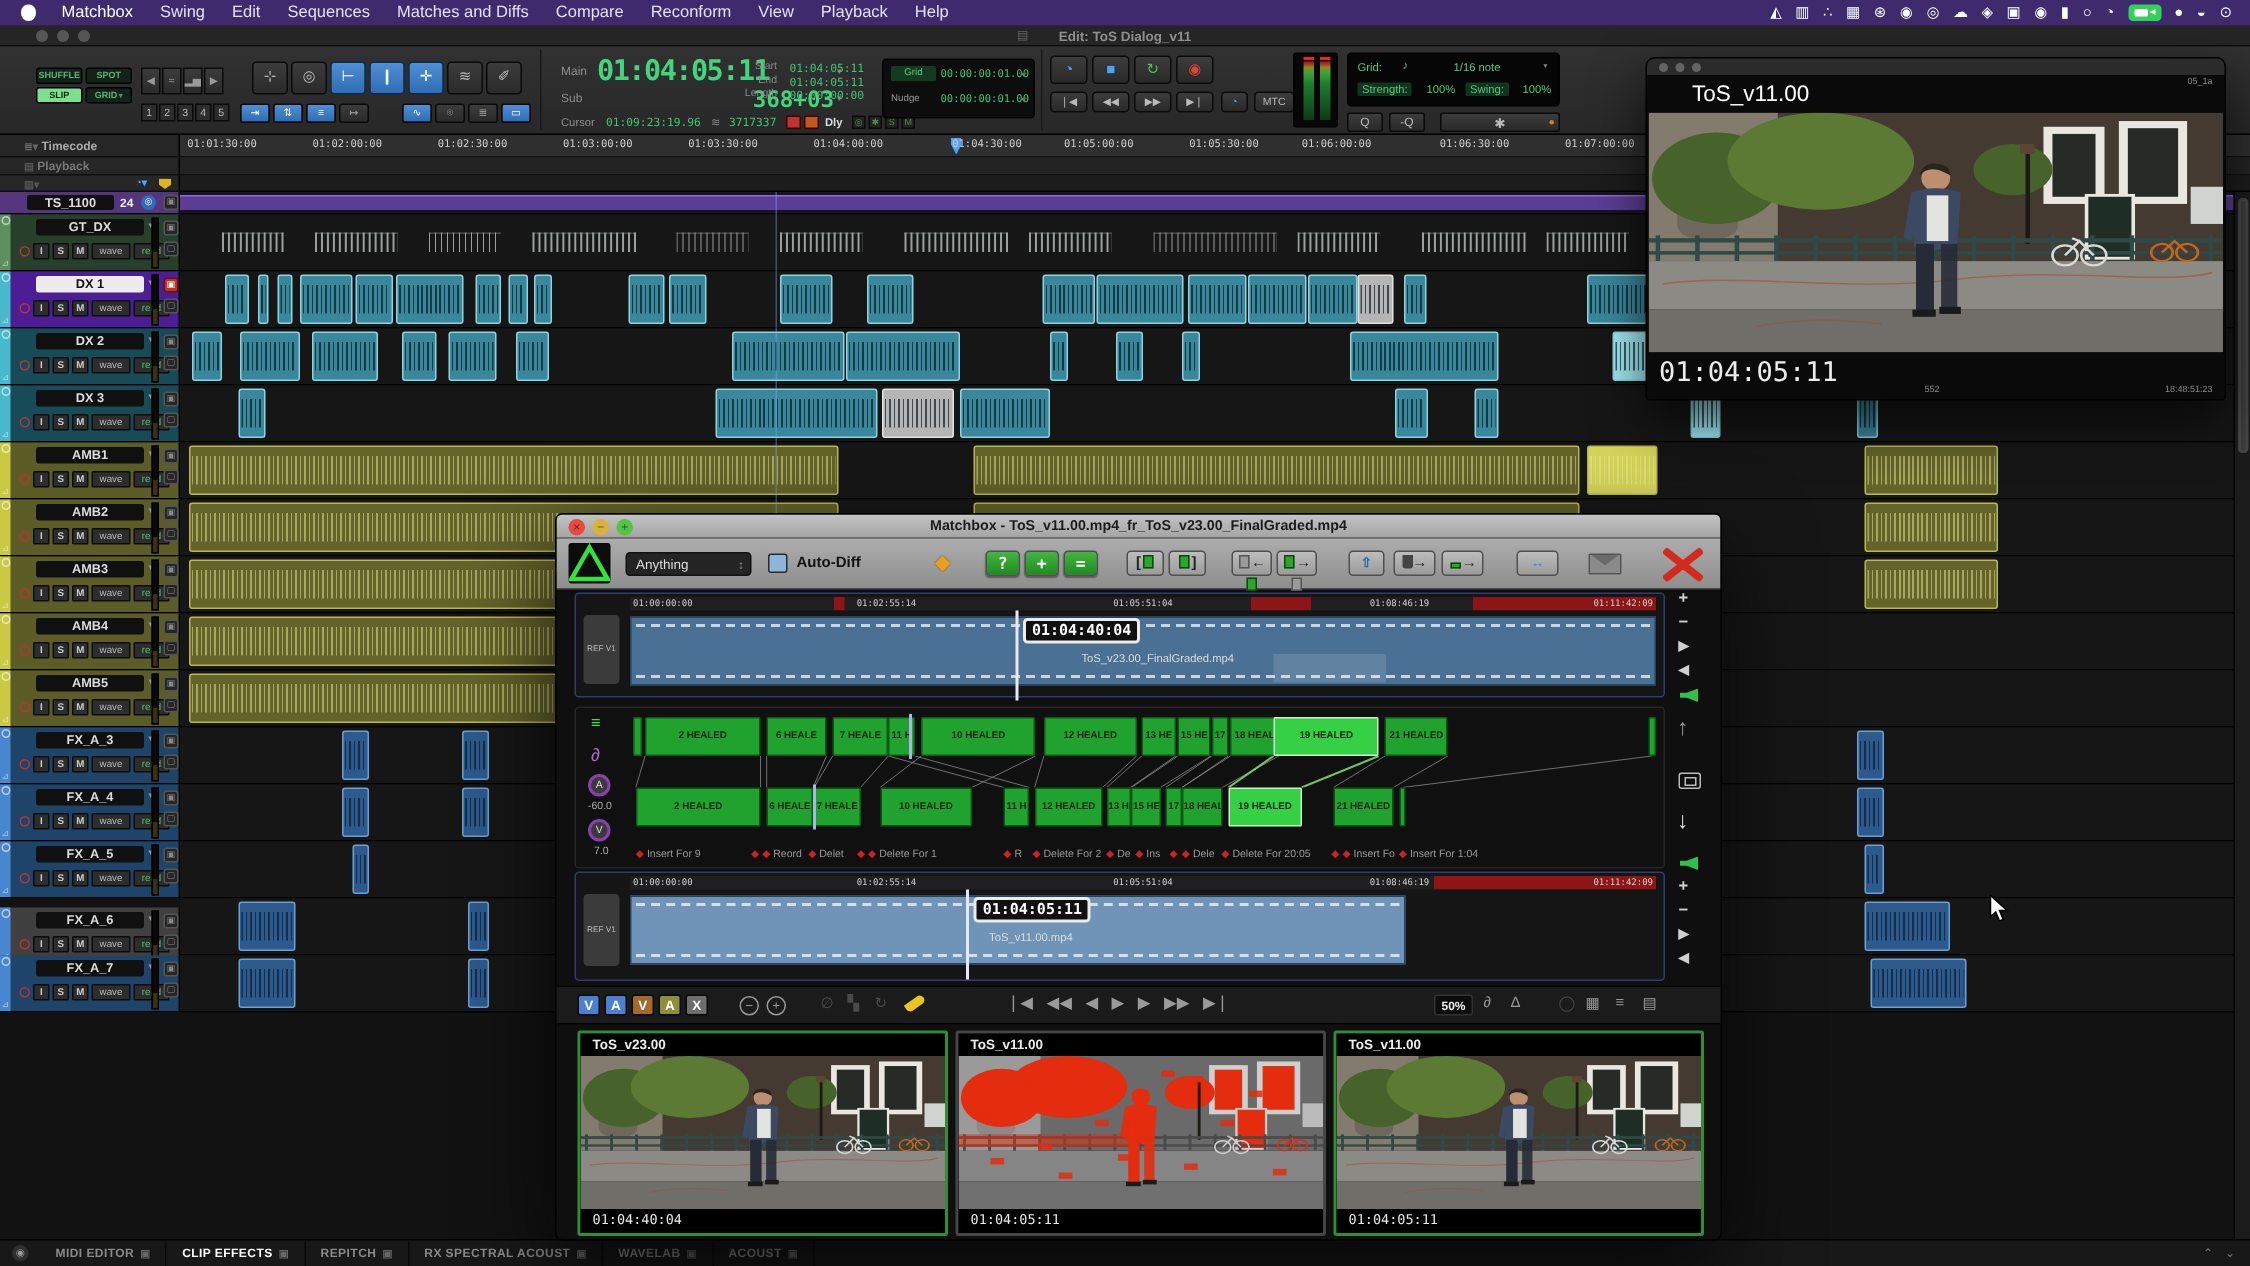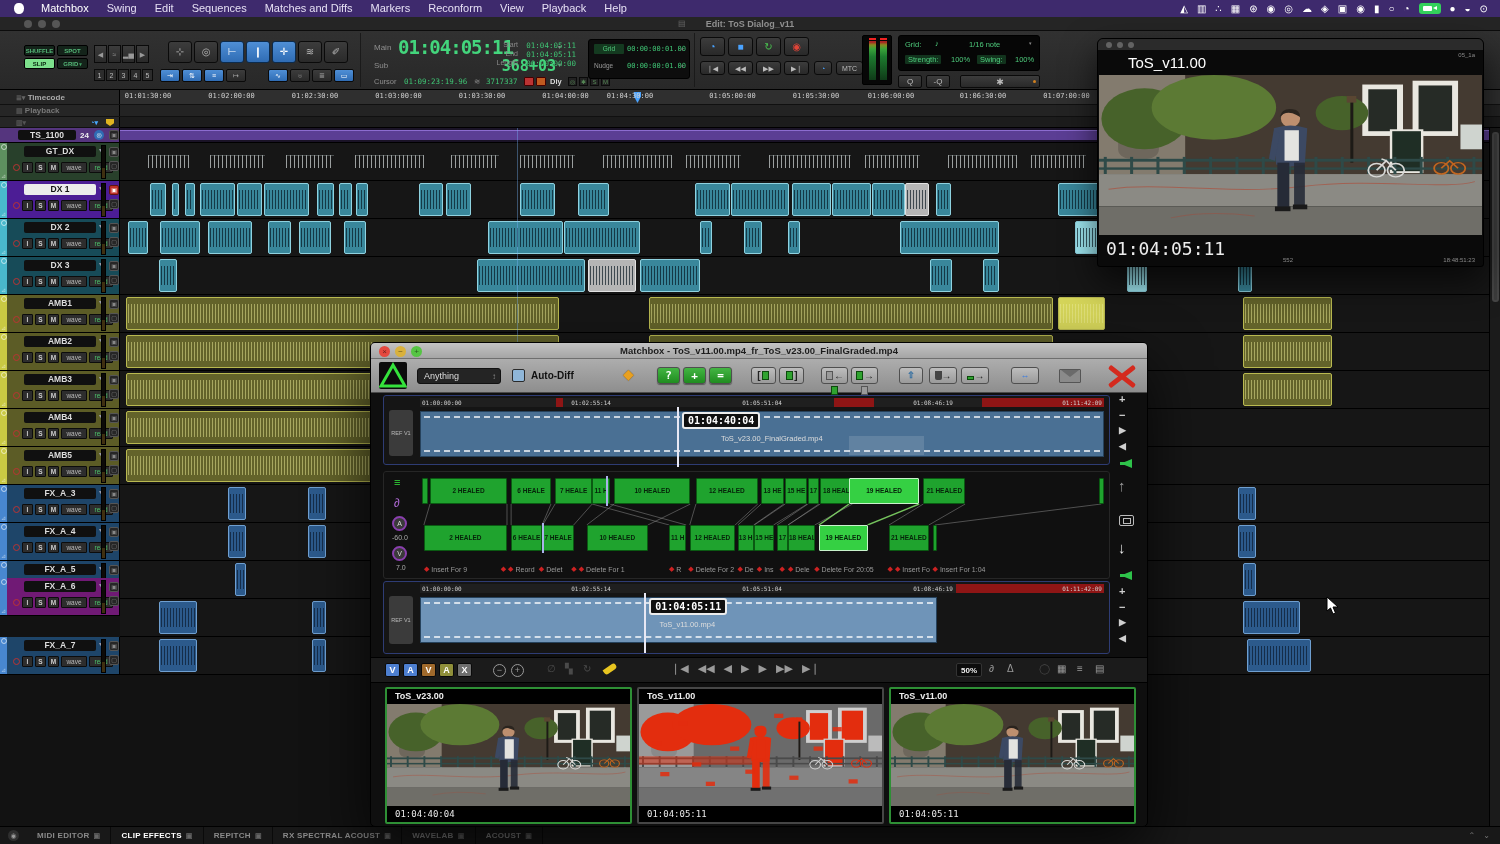--- a/index.html
+++ b/index.html
@@ -221,21 +221,21 @@
 <div id="screen">
 
   <div id="menubar">
     <span class="apple"></span>
     <div id="menu-items">
         <div class="mbi mbb">Matchbox</div>
         <div class="mbi">Swing</div>
         <div class="mbi">Edit</div>
         <div class="mbi">Sequences</div>
         <div class="mbi">Matches and Diffs</div>
-        <div class="mbi">Markers</div>
+        <div class="mbi">Compare</div>
         <div class="mbi">Reconform</div>
         <div class="mbi">View</div>
         <div class="mbi">Playback</div>
         <div class="mbi">Help</div>
       </div>
     <div id="status-icons">
         <div class="sicon">◭</div>
         <div class="sicon">▥</div>
         <div class="sicon">∴</div>
         <div class="sicon">▦</div>
@@ -382,21 +382,21 @@
       <div class="rh-row" style="top:27px;height:11px;line-height:11px"><span style="margin-left:16px;color:#555;font-size:7px">▥▾</span><span style="position:absolute;right:22px;color:#49a8ff;font-size:7px">◔▾</span><span style="position:absolute;right:6px;top:2px;width:8px;height:7px;background:#e0b420;clip-path:polygon(0 0,100% 0,100% 60%,50% 100%,0 60%)"></span></div>
     </div>
     <div id="ruler-lane">
         <div id="rcursor"></div>
         <div class="tick" style="left: 4px;">01:01:30:00</div>
         <div class="tick" style="left: 87.5px;">01:02:00:00</div>
         <div class="tick" style="left: 171px;">01:02:30:00</div>
         <div class="tick" style="left: 254.5px;">01:03:00:00</div>
         <div class="tick" style="left: 338px;">01:03:30:00</div>
         <div class="tick" style="left: 421.5px;">01:04:00:00</div>
-        <div class="tick" style="left: 486px;">01:04:30:00</div>
+        <div class="tick" style="left: 514px;">01:04:30:00</div>
         <div class="tick" style="left: 588.5px;">01:05:00:00</div>
         <div class="tick" style="left: 672px;">01:05:30:00</div>
         <div class="tick" style="left: 747px;">01:06:00:00</div>
         <div class="tick" style="left: 839px;">01:06:30:00</div>
         <div class="tick" style="left: 922.5px;">01:07:00:00</div>
         <div class="tick" style="left: 1006px;">01:07:30:00</div>
       </div>
     <div id="marker-lane"></div>
     <div id="row3-lane"></div>
   </div>
@@ -882,21 +882,21 @@
         <div style="position: absolute; left: 1px; bottom: 1px; font-size: 6px; color: rgba(255, 255, 255, 0.5);">⊿</div>
       </div>
       <div class="tlane" style="top: 433px; height: 38px;">
         <div class="clip cl-fx" style="left: 8.3%; width: 0.8%;">
           <div class="wf"></div>
         </div>
         <div class="clip cl-fx" style="left: 81.4%; width: 0.9%;">
           <div class="wf"></div>
         </div>
       </div>
-      <div class="thdr" style="top: 450px; height: 38px; background: #701a75;">
+      <div class="thdr" style="top: 477px; height: 38px; background: #404040;">
         <div class="strip" style="background: rgb(72, 135, 208);"></div>
         <div class="hcirc"></div>
         <div class="hname">FX_A_6</div>
         <div class="hcaret">▾</div>
         <div class="hrow2">
           <div class="hdot"></div>
           <div class="hk">I</div>
           <div class="hk">S</div>
           <div class="hk">M</div>
           <div class="hwave">wave</div>

